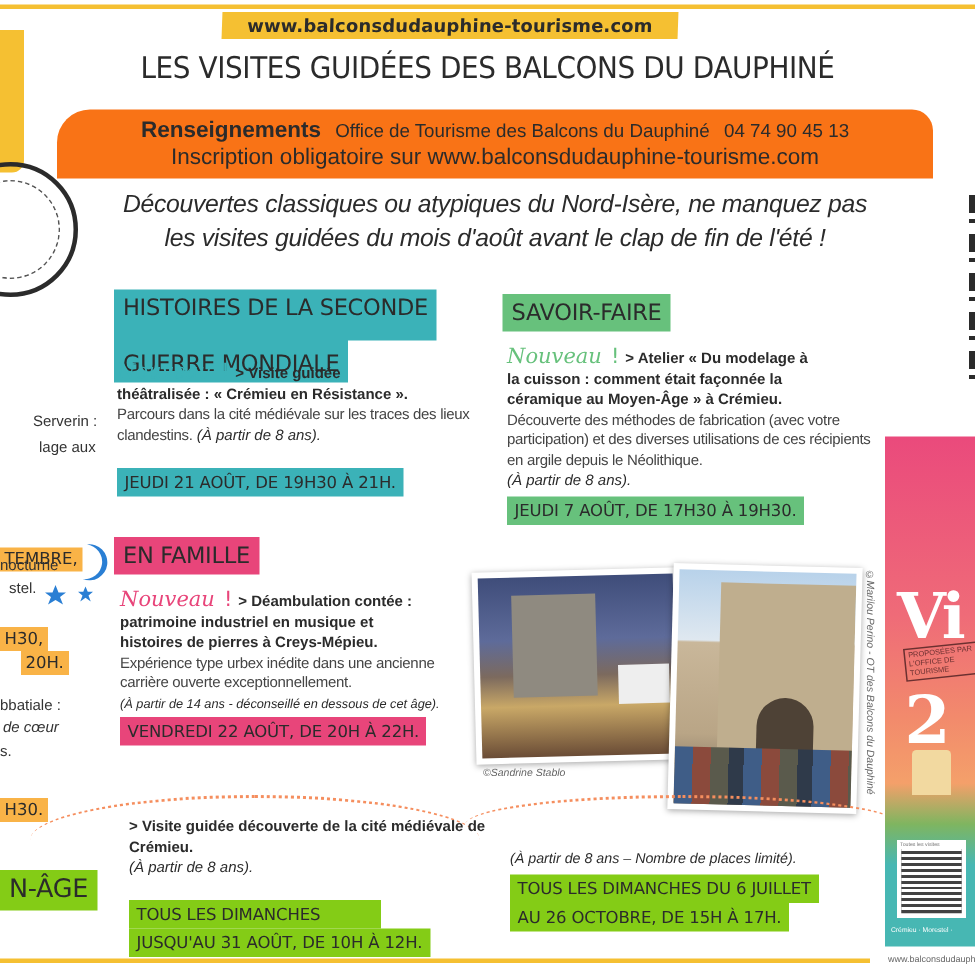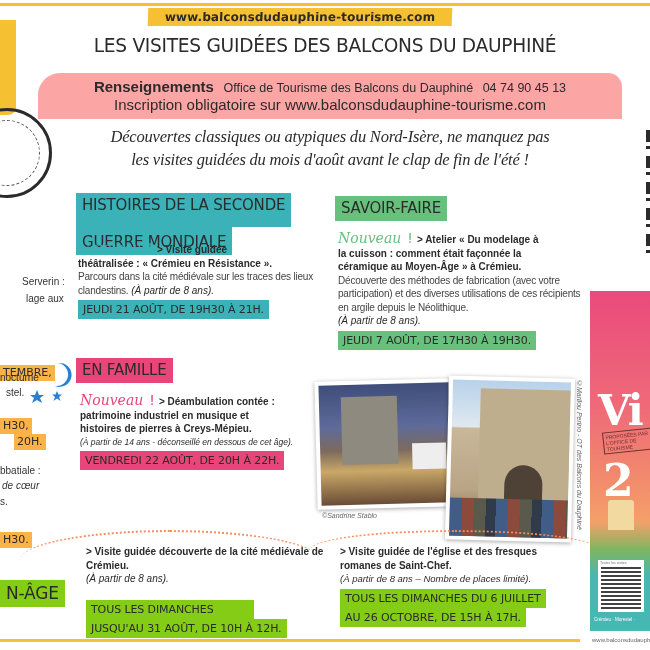--- a/index.html
+++ b/index.html
@@ -10,28 +10,28 @@
   .bottomline { position: absolute; left: 0; top: 639px; width: 580px; height: 3px; background: #f5c032; }
 
   .url-banner { position: absolute; left: 148px; top: 8px; width: 304px; height: 18px; background: #f5c032;
     font-family: "DejaVu Sans", sans-serif; font-weight: bold; font-size: 12px; letter-spacing: 0.1px;
     text-align: center; line-height: 18px; color: #2b2b2b; transform: skewX(-2deg); }
 
   .main-title { position: absolute; left: 0; top: 33px; width: 650px; text-align: center;
     font-family: "DejaVu Sans", sans-serif; font-size: 20px; color: #2b2b2b; letter-spacing: -0.3px;
     transform: scaleX(0.93); }
 
-  .info-box { position: absolute; left: 38px; top: 73px; width: 584px; height: 46px; background: #fca5a5;
+  .info-box { position: absolute; left: 38px; top: 73px; width: 584px; height: 46px; background: #f97316;
     border-radius: 22px 14px 0 0; text-align: center; }
   .info-line1 { margin-top: 5px; font-size: 12.5px; }
   .info-line1 .strong { font-weight: bold; font-size: 15px; margin-right: 6px; }
   .info-line2 { font-size: 15px; margin-top: 1px; }
 
   .tagline { position: absolute; left: 38px; top: 125px; width: 584px; text-align: center;
-    font-family: Liberation Serif, serif; font-style: italic; font-size: 16.5px; line-height: 23px; color: #2b2b2b; letter-spacing: -0.2px; }
+    font-family: Liberation Sans, sans-serif; font-style: italic; font-size: 16.5px; line-height: 23px; color: #2b2b2b; letter-spacing: -0.2px; }
 
   
   .yellow-tab { position: absolute; left: 0; top: 20px; width: 16px; height: 95px; background: #f5c032; border-radius: 0 0 8px 0; }
   .stamp { position: absolute; left: -38px; top: 108px; width: 90px; height: 90px; border: 3px solid #2b2b2b;
     border-radius: 50%; }
   .stamp-inner { position: absolute; left: -26px; top: 120px; width: 66px; height: 66px; border: 1.5px dashed #555; border-radius: 50%; }
 
   
   .sec-header { position: absolute; font-family: "DejaVu Sans", sans-serif; color: #2b2b2b; font-size: 15px;
     line-height: 19px; padding: 3px 6px; letter-spacing: -0.2px; }
@@ -152,21 +152,21 @@
 <div class="sec-header orange" style="left:0;top:580px;font-size:17px;padding:4px 6px;">N-ÂGE</div>
 
 <div class="sec-header teal" style="left:76px;top:193px;padding:3px 6px 12px;">HISTOIRES DE LA SECONDE</div>
 <div class="sec-header teal" style="left:76px;top:218px;padding:15px 6px 3px;">GUERRE MONDIALE</div>
 <div class="block" style="left:78px;top:242px;width:250px;">
   <div>
     <span class="nouveau nouveau-teal">Nouveau</span><span class="excl" style="color:#3bb2b8">!</span><span class="bold">&gt; Visite guidée</span>
   </div>
   <div class="bold">théâtralisée : « Crémieu en Résistance ».</div>
   <div><span class="cond">Parcours dans la cité médiévale sur les traces des lieux clandestins.</span> <span class="age">(À partir de 8 ans).</span></div>
-  <div style="margin-top:3px;"><span class="date-bar teal">JEUDI 21 AOÛT, DE 19H30 À 21H.</span></div>
+  <div style="margin-top:15px;"><span class="date-bar teal">JEUDI 21 AOÛT, DE 19H30 À 21H.</span></div>
 </div>
 
 <div class="sec-header green" style="left:335px;top:196px;">SAVOIR-FAIRE</div>
 <div class="block" style="left:338px;top:232px;width:245px;">
   <div>
     <span class="nouveau nouveau-green">Nouveau</span><span class="excl" style="color:#67c17c">!</span><span class="bold">&gt; Atelier « Du modelage à</span>
   </div>
   <div class="bold">la cuisson : comment était façonnée la</div>
   <div class="bold">céramique au Moyen-Âge » à Crémieu.</div>
   <div class="cond">Découverte des méthodes de fabrication (avec votre participation) et des diverses utilisations de ces récipients en argile depuis le Néolithique.</div>
@@ -174,20 +174,21 @@
   <div style="margin-top:3px;"><span class="date-bar green">JEUDI 7 AOÛT, DE 17H30 À 19H30.</span></div>
 </div>
 
 <div class="sec-header pink" style="left:76px;top:358px;">EN FAMILLE</div>
 <div class="block" style="left:80px;top:394px;width:240px;">
   <div>
     <span class="nouveau nouveau-pink">Nouveau</span><span class="excl" style="color:#e8457a">!</span><span class="bold">&gt; Déambulation contée :</span>
   </div>
   <div class="bold">patrimoine industriel en musique et</div>
   <div class="bold">histoires de pierres à Creys-Mépieu.</div>
+  <div class="cond">Expérience type urbex inédite dans une ancienne carrière ouverte exceptionnellement.</div>
   <div class="age" style="font-size:8.5px;">(À partir de 14 ans - déconseillé en dessous de cet âge).</div>
   <div style="margin-top:2px;"><span class="date-bar pink">VENDREDI 22 AOÛT, DE 20H À 22H.</span></div>
 </div>
 
 <div class="photo photo1">
   <div class="img">
       <div class="building"></div>
       <div class="sign"></div>
     </div>
 </div>
@@ -207,22 +208,21 @@
 <div class="block" style="left:86px;top:545px;width:240px;">
   <div class="bold">&gt; Visite guidée découverte de la cité médiévale de Crémieu.</div>
   <div class="age">(À partir de 8 ans).</div>
   <div style="margin-top:14px;line-height:15px;">
     <span class="date-bar orange" style="padding-right:40px;">TOUS LES DIMANCHES</span><br>
     <span class="date-bar orange">JUSQU'AU 31 AOÛT, DE 10H À 12H.</span>
   </div>
 </div>
 
 <div class="block" style="left:340px;top:545px;width:240px;">
-  <div class="bold">&gt; Visite guidée de l'église et des fresques romanes de Saint-Chef.</div>
-  <div class="age" style="font-size:9.5px;">(À partir de 8 ans – Nombre de places limité).</div>
+  <div class="age" style="font-size:9.5px;margin-top:21px;">(À partir de 8 ans – Nombre de places limité).</div>
   <div style="margin-top:3px;line-height:15px;">
     <span class="date-bar orange">TOUS LES DIMANCHES DU 6 JUILLET</span><br>
     <span class="date-bar orange">AU 26 OCTOBRE, DE 15H À 17H.</span>
   </div>
 </div>
 
 <div class="flyer"></div>
 <div class="flyer-vi">Vi</div>
 <div class="flyer-stamp">Proposées par l'Office de Tourisme</div>
 <div class="flyer-2">2</div>

